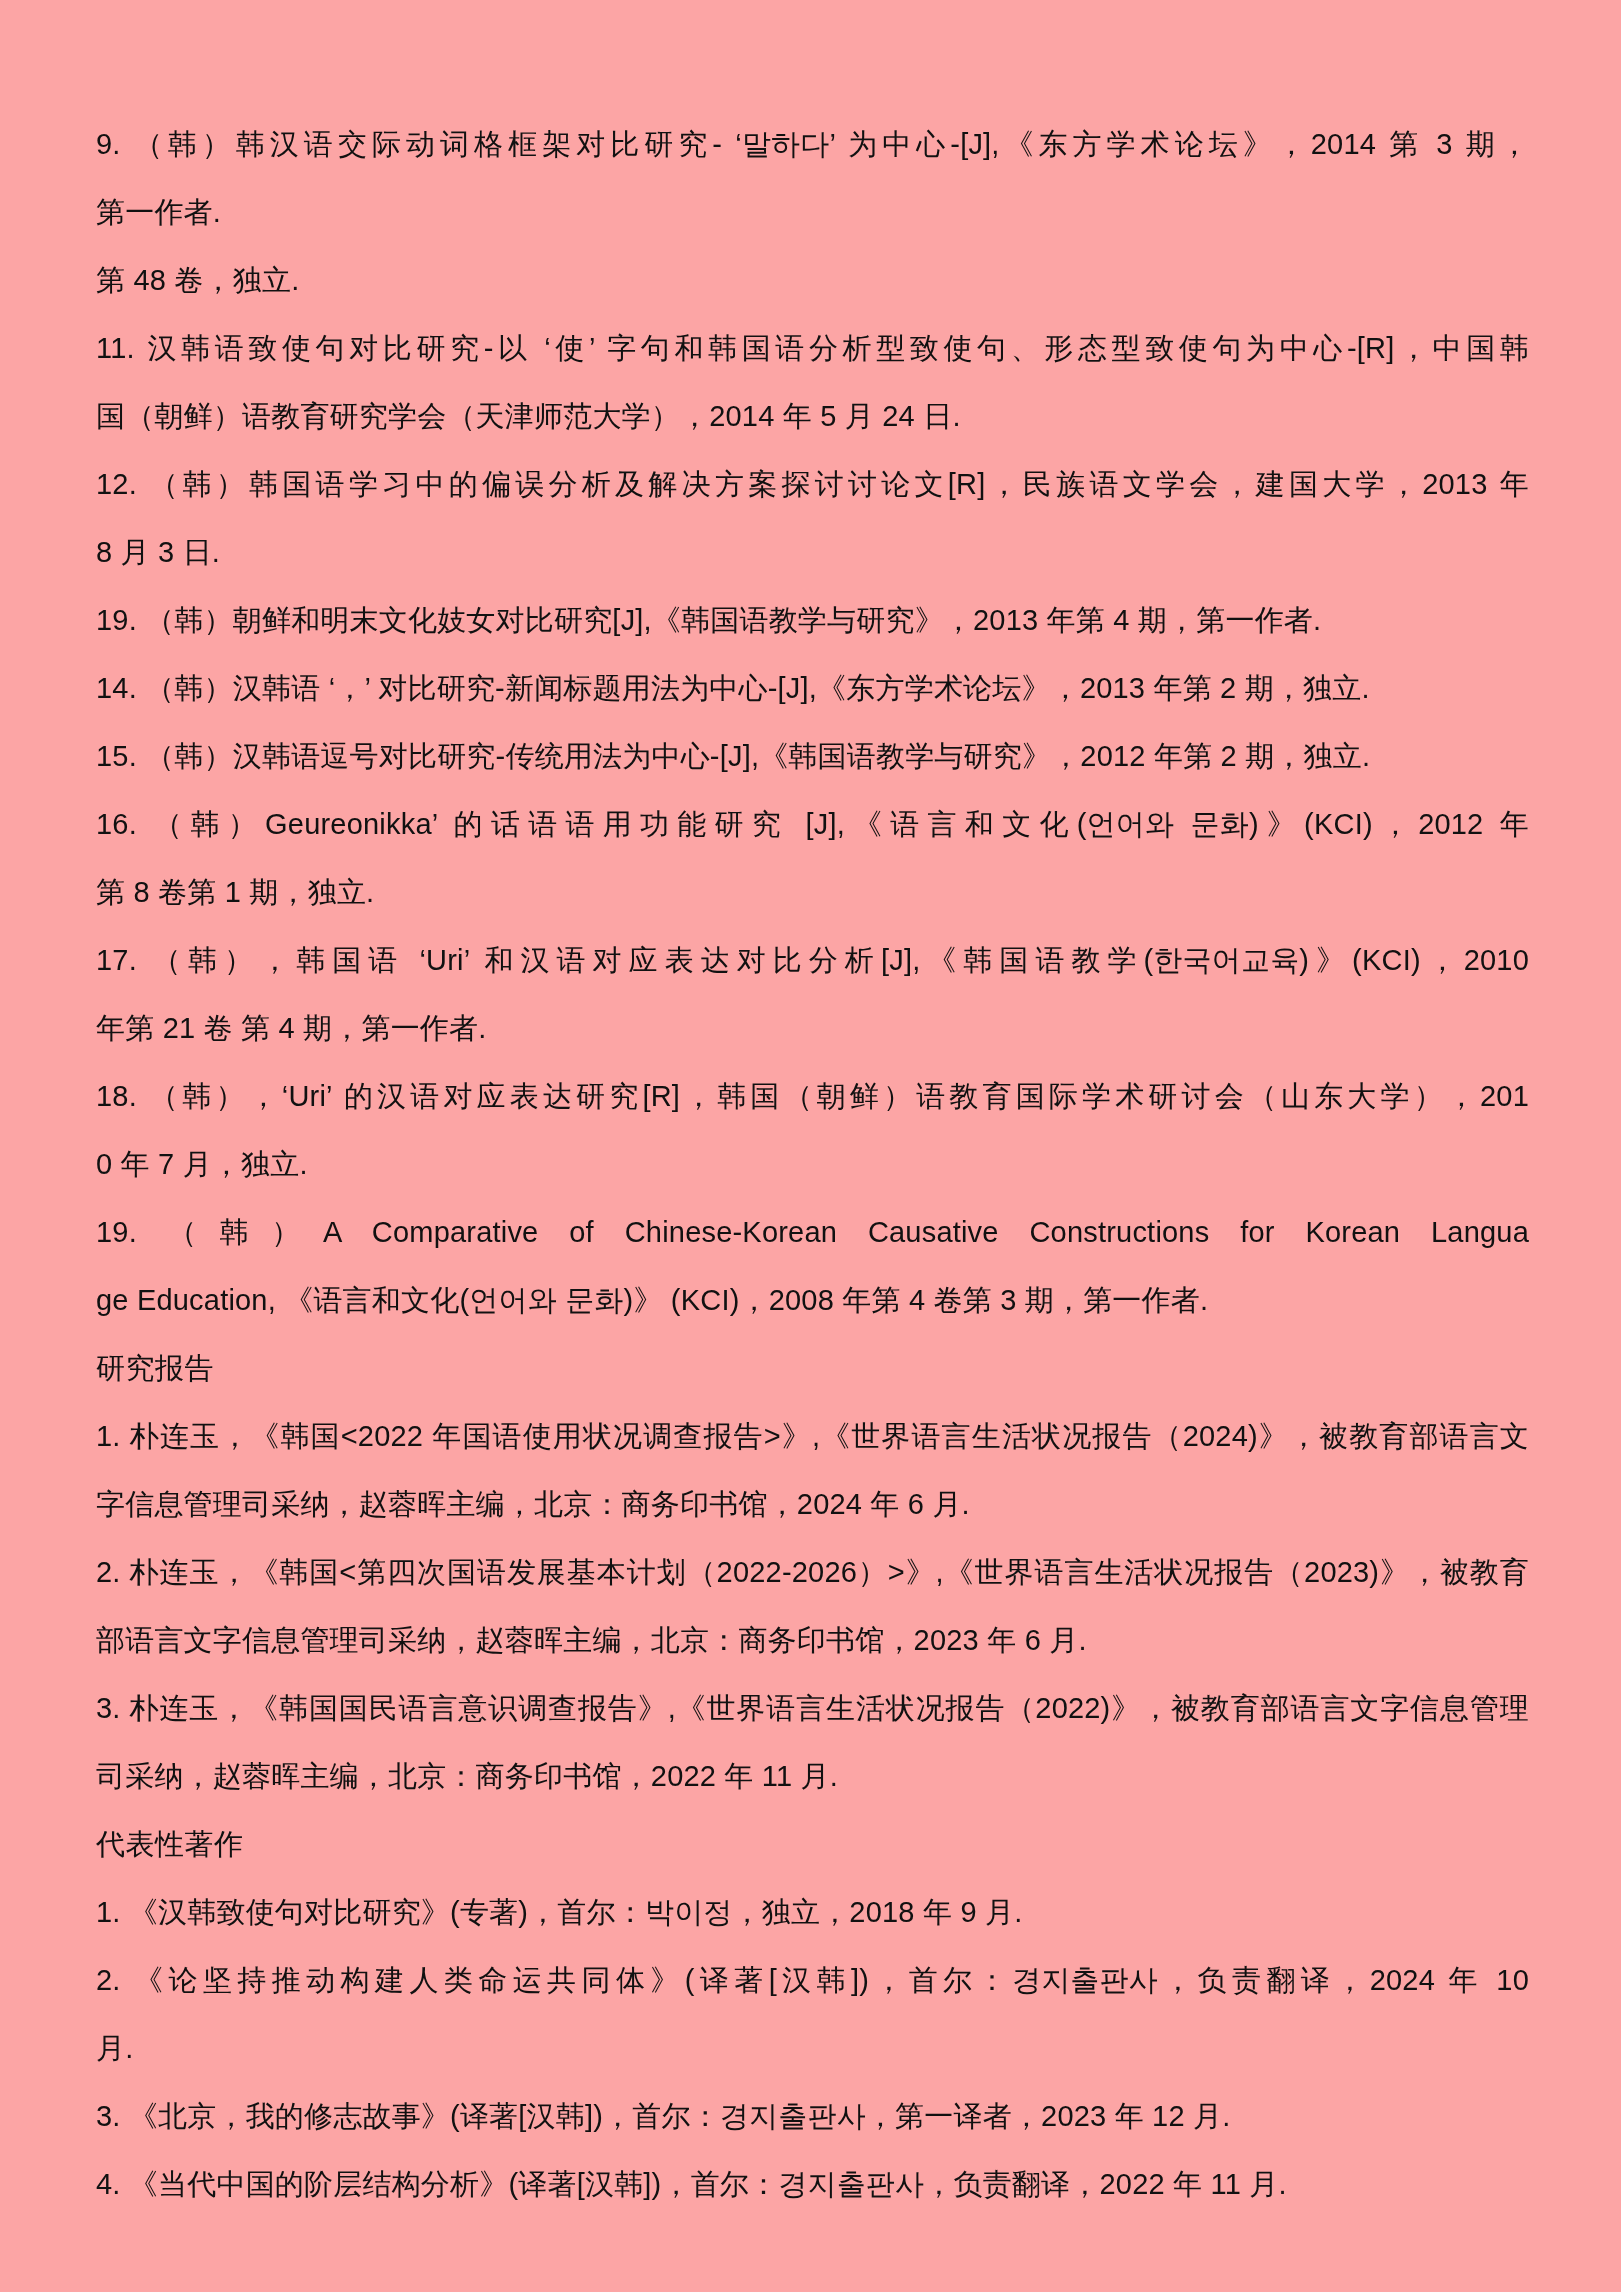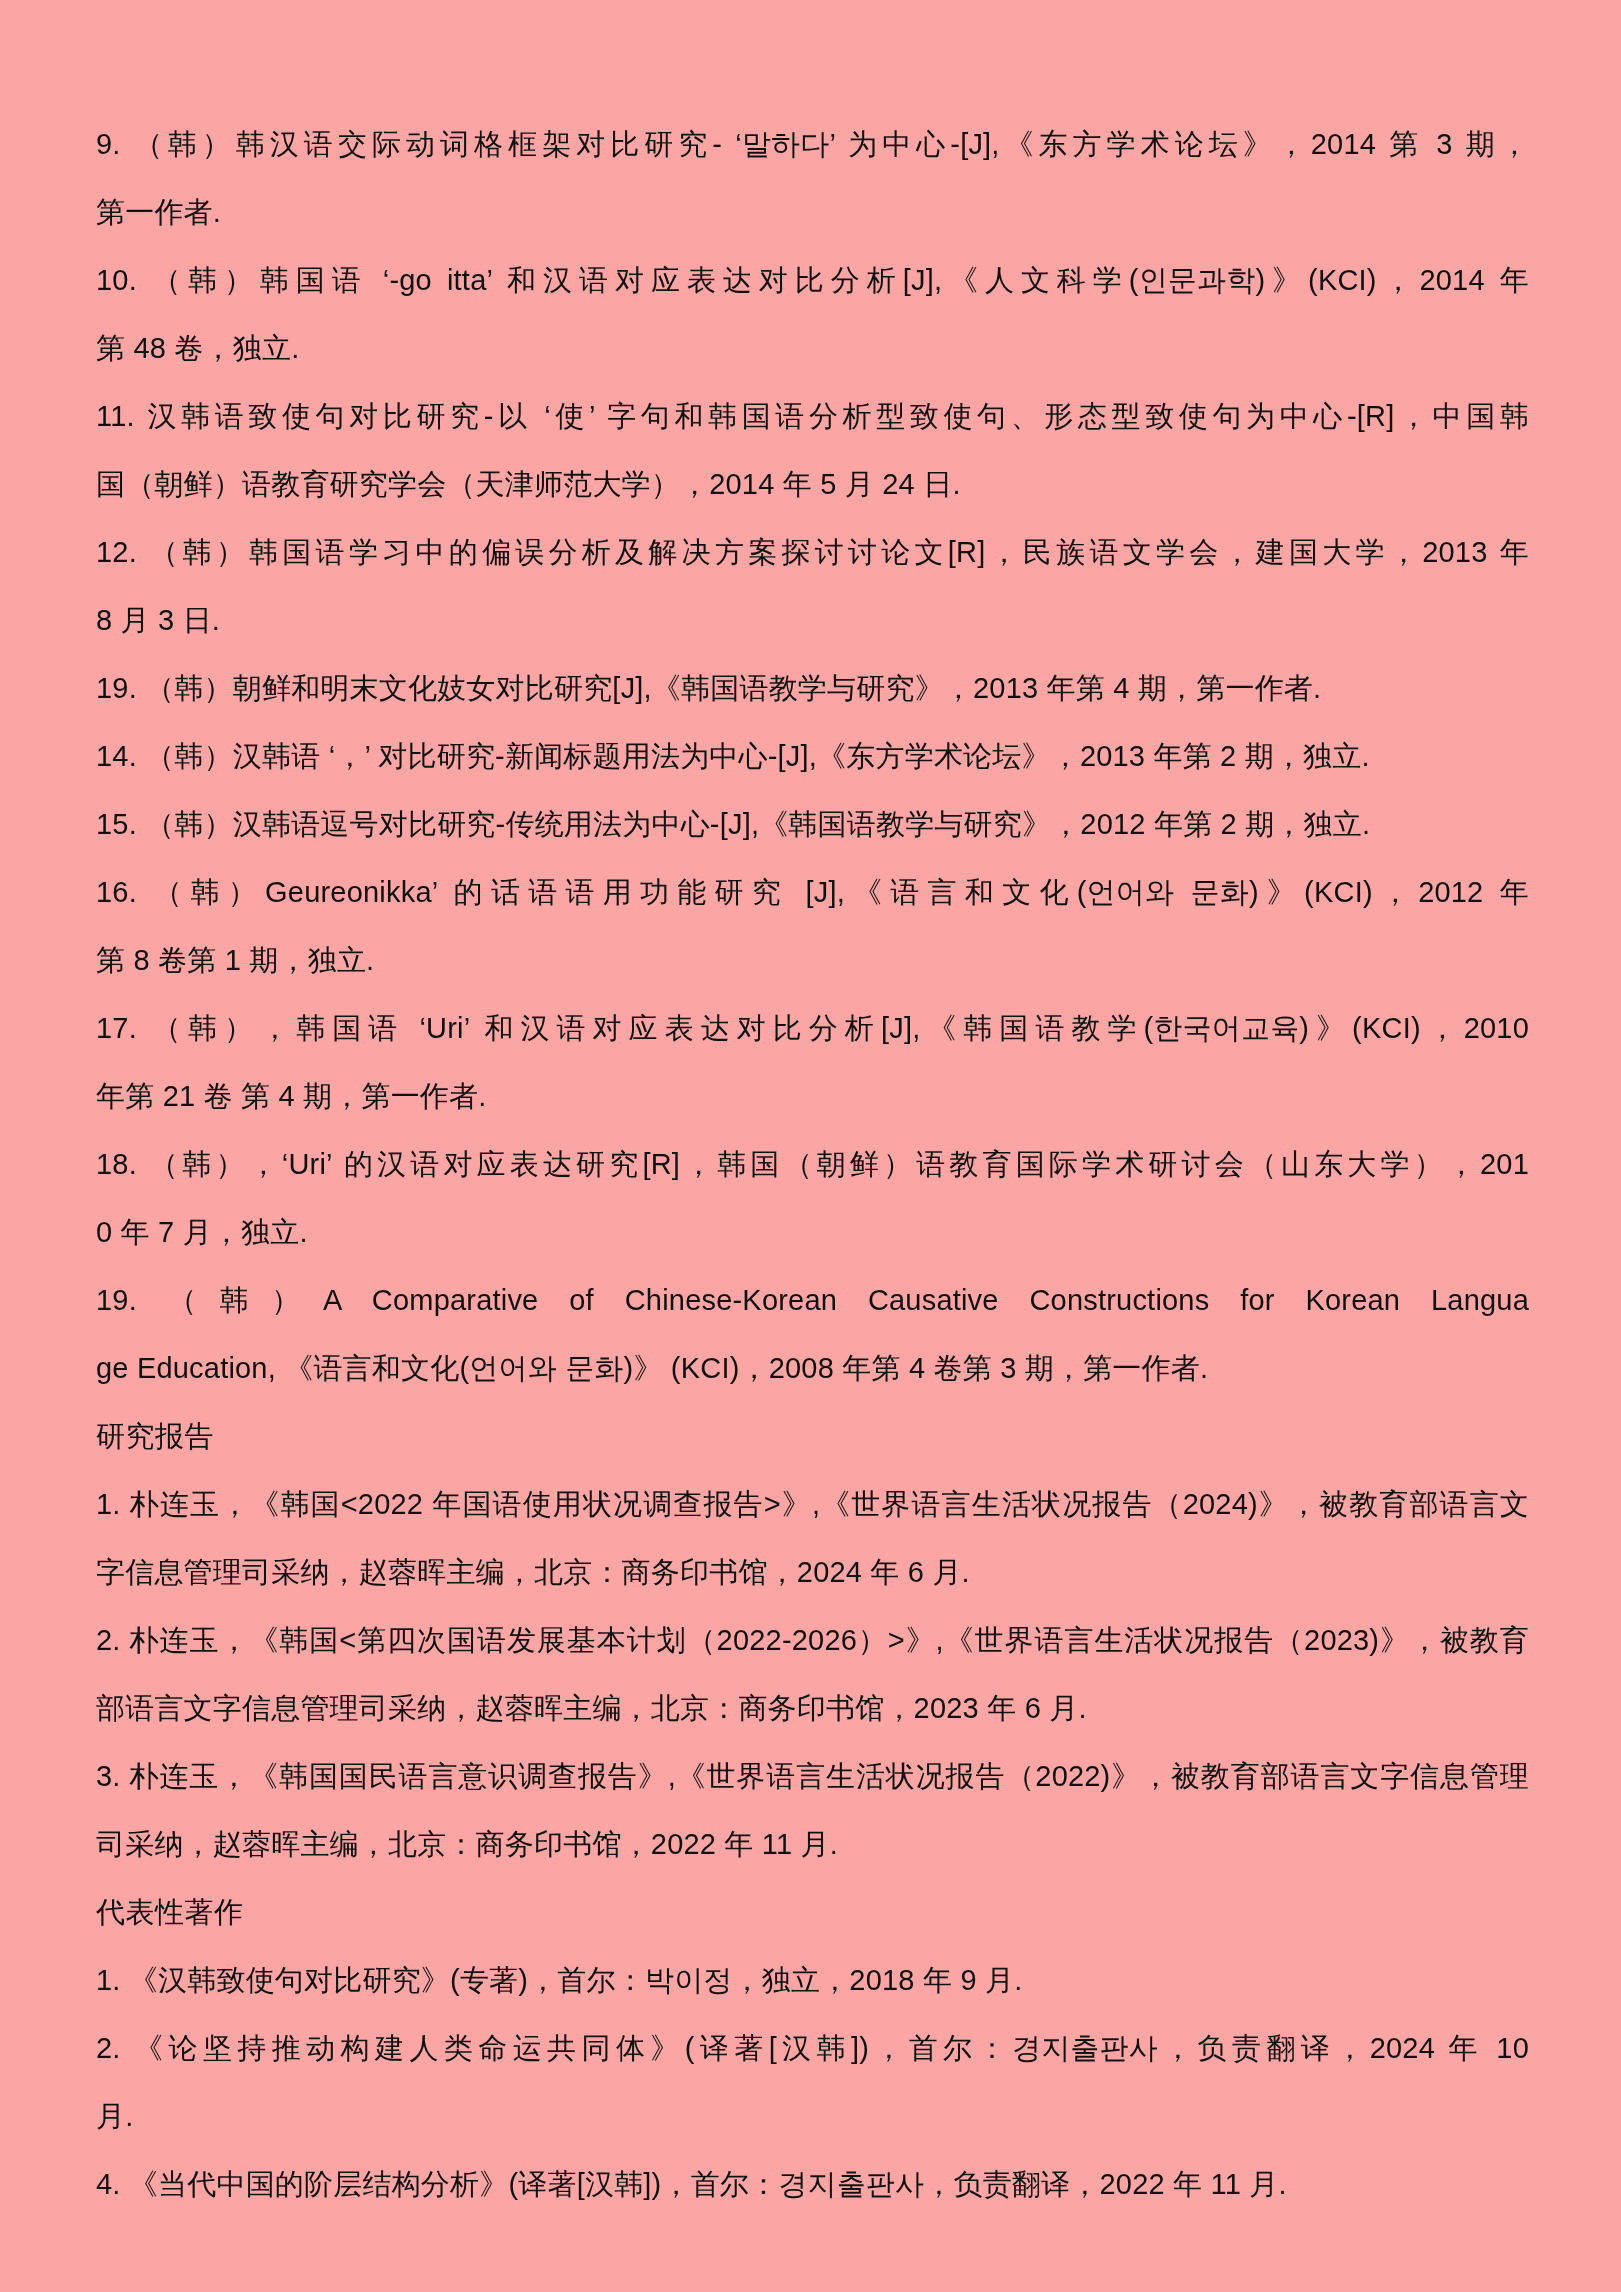--- a/index.html
+++ b/index.html
@@ -42,21 +42,20 @@
     letter-spacing: 0.5px;
   }
 </style>
 </head>
 <body>
 
 <div class="page">
   <div class="content" id="doc-lines">
       <div class="line j">9. （韩）韩汉语交际动词格框架对比研究- ‘말하다’ 为中心-[J],《东方学术论坛》，2014 第 3 期，</div>
       <div class="line">第一作者.</div>
-      <div class="line j">10. （韩）韩国语 ‘-go itta’ 和汉语对应表达对比分析[J],《人文科学(인문과학)》(KCI)，2014 年</div>
       <div class="line">第 48 卷，独立.</div>
       <div class="line j">11. 汉韩语致使句对比研究-以 ‘使’ 字句和韩国语分析型致使句、形态型致使句为中心-[R]，中国韩</div>
       <div class="line">国（朝鲜）语教育研究学会（天津师范大学），2014 年 5 月 24 日.</div>
       <div class="line j">12. （韩）韩国语学习中的偏误分析及解决方案探讨讨论文[R]，民族语文学会，建国大学，2013 年</div>
       <div class="line">8 月 3 日.</div>
       <div class="line">19. （韩）朝鲜和明末文化妓女对比研究[J],《韩国语教学与研究》，2013 年第 4 期，第一作者.</div>
       <div class="line">14. （韩）汉韩语 ‘，’ 对比研究-新闻标题用法为中心-[J],《东方学术论坛》，2013 年第 2 期，独立.</div>
       <div class="line">15. （韩）汉韩语逗号对比研究-传统用法为中心-[J],《韩国语教学与研究》，2012 年第 2 期，独立.</div>
       <div class="line j">16. （韩）Geureonikka’ 的话语语用功能研究 [J],《语言和文化(언어와 문화)》(KCI)，2012 年</div>
       <div class="line">第 8 卷第 1 期，独立.</div>
@@ -70,16 +69,17 @@
       <div class="line j">1. 朴连玉，《韩国&lt;2022 年国语使用状况调查报告&gt;》,《世界语言生活状况报告（2024)》，被教育部语言文</div>
       <div class="line">字信息管理司采纳，赵蓉晖主编，北京：商务印书馆，2024 年 6 月.</div>
       <div class="line j">2. 朴连玉，《韩国&lt;第四次国语发展基本计划（2022-2026）&gt;》,《世界语言生活状况报告（2023)》，被教育</div>
       <div class="line">部语言文字信息管理司采纳，赵蓉晖主编，北京：商务印书馆，2023 年 6 月.</div>
       <div class="line j">3. 朴连玉，《韩国国民语言意识调查报告》,《世界语言生活状况报告（2022)》，被教育部语言文字信息管理</div>
       <div class="line">司采纳，赵蓉晖主编，北京：商务印书馆，2022 年 11 月.</div>
       <div class="line h">代表性著作</div>
       <div class="line">1. 《汉韩致使句对比研究》(专著)，首尔：박이정，独立，2018 年 9 月.</div>
       <div class="line j">2. 《论坚持推动构建人类命运共同体》(译著[汉韩])，首尔：경지출판사，负责翻译，2024 年 10</div>
       <div class="line">月.</div>
+      <div class="line">3. 《北京，我的修志故事》(译著[汉韩])，首尔：경지출판사，第一译者，2023 年 12 月.</div>
       <div class="line">4. 《当代中国的阶层结构分析》(译著[汉韩])，首尔：경지출판사，负责翻译，2022 年 11 月.</div>
     </div>
 </div>
 
 
 </body></html>

